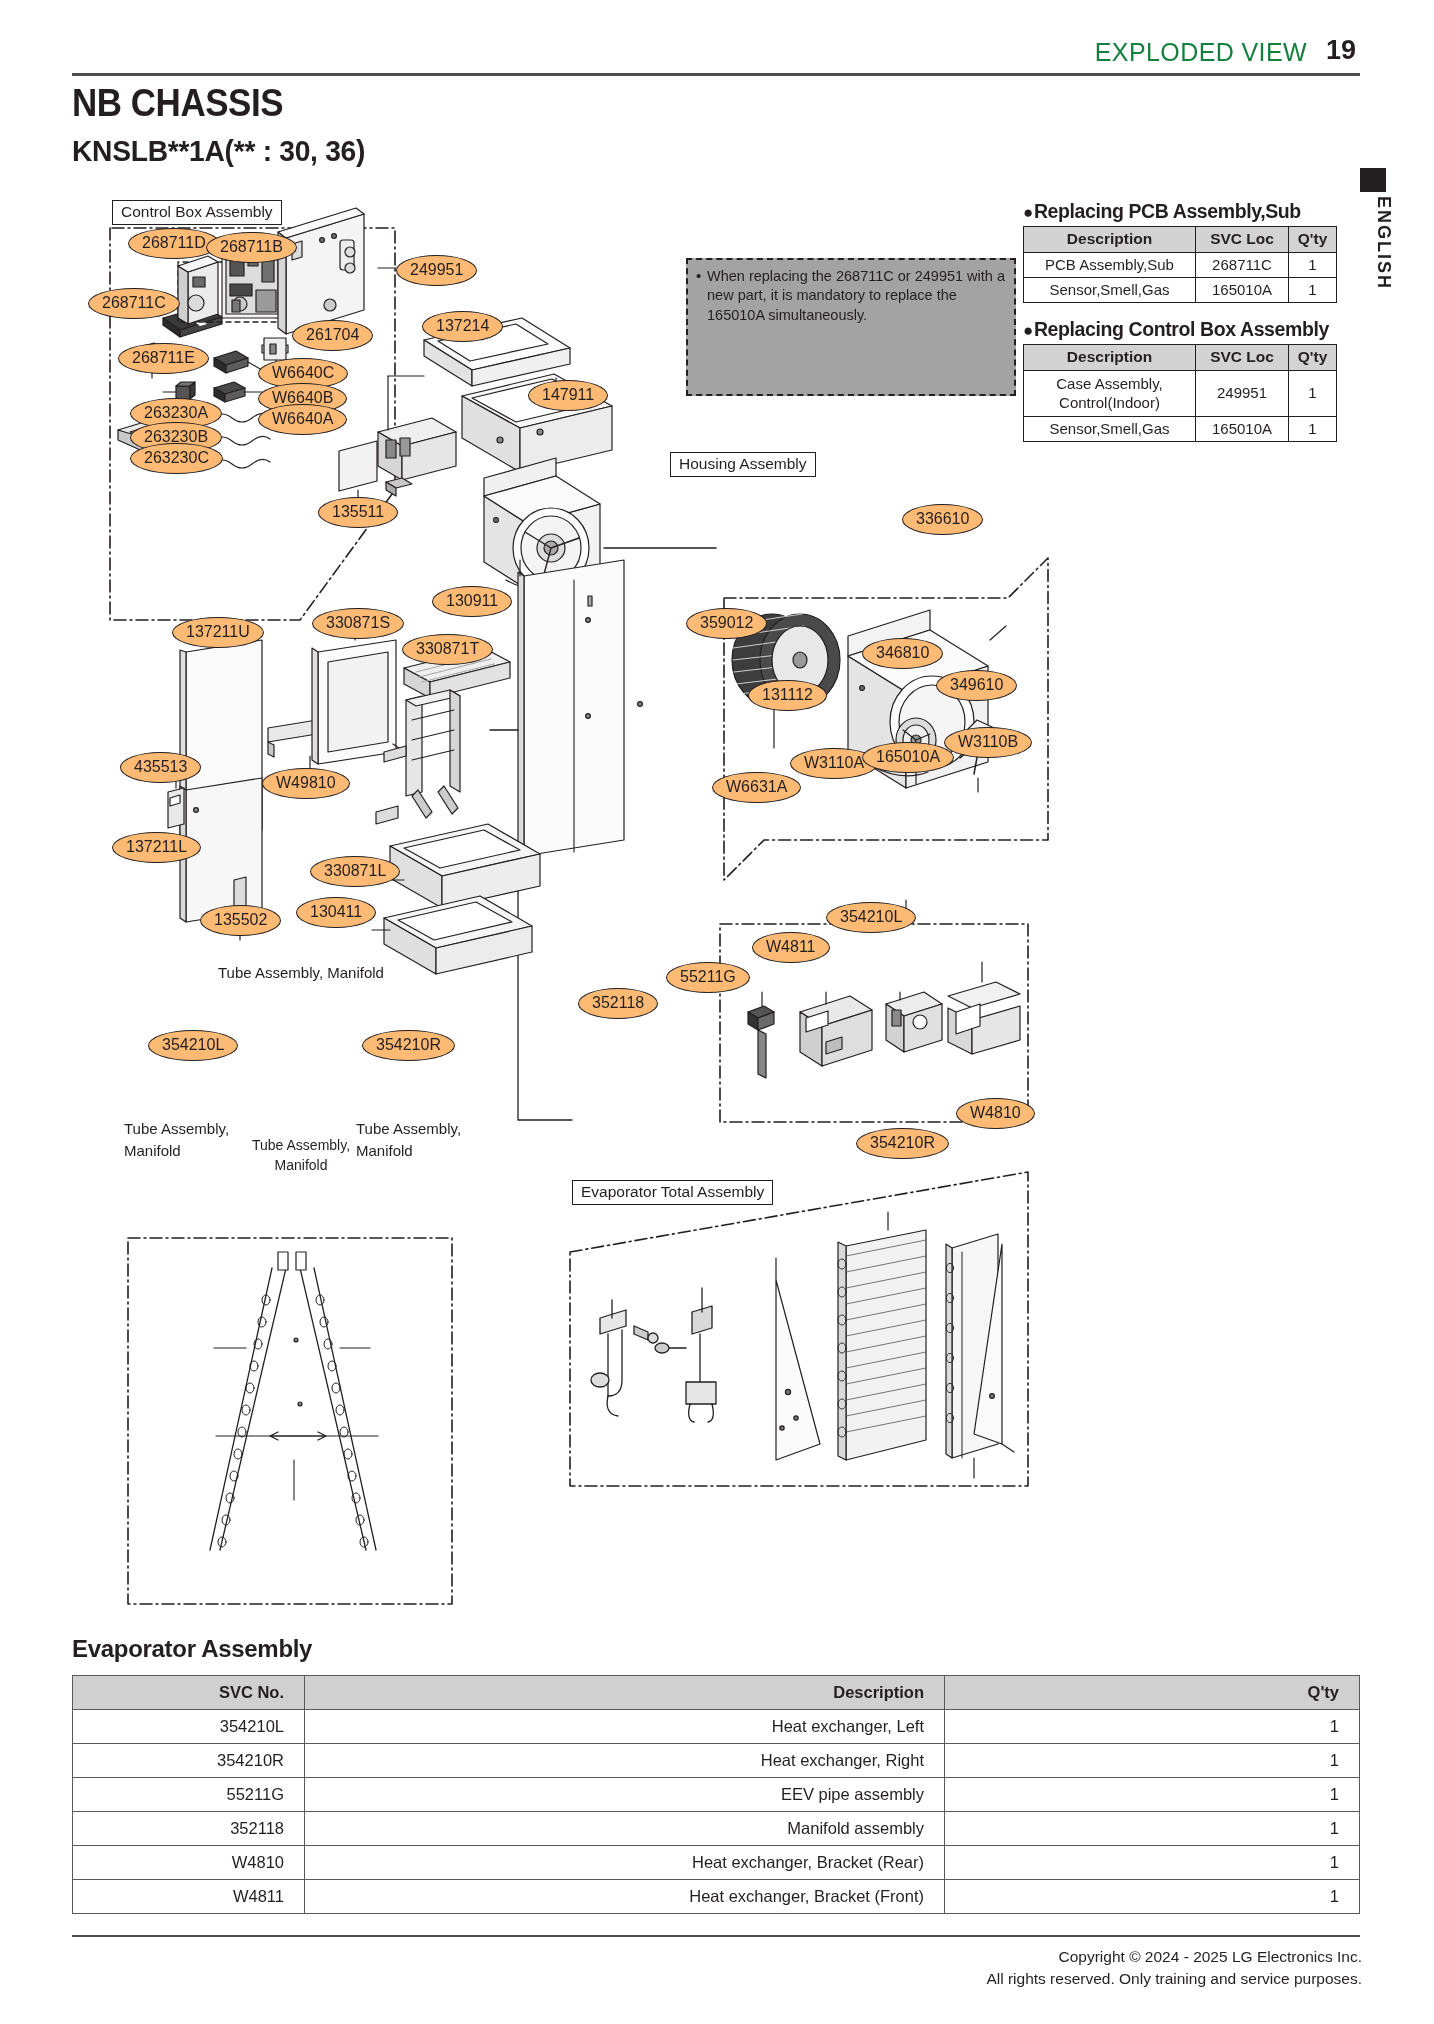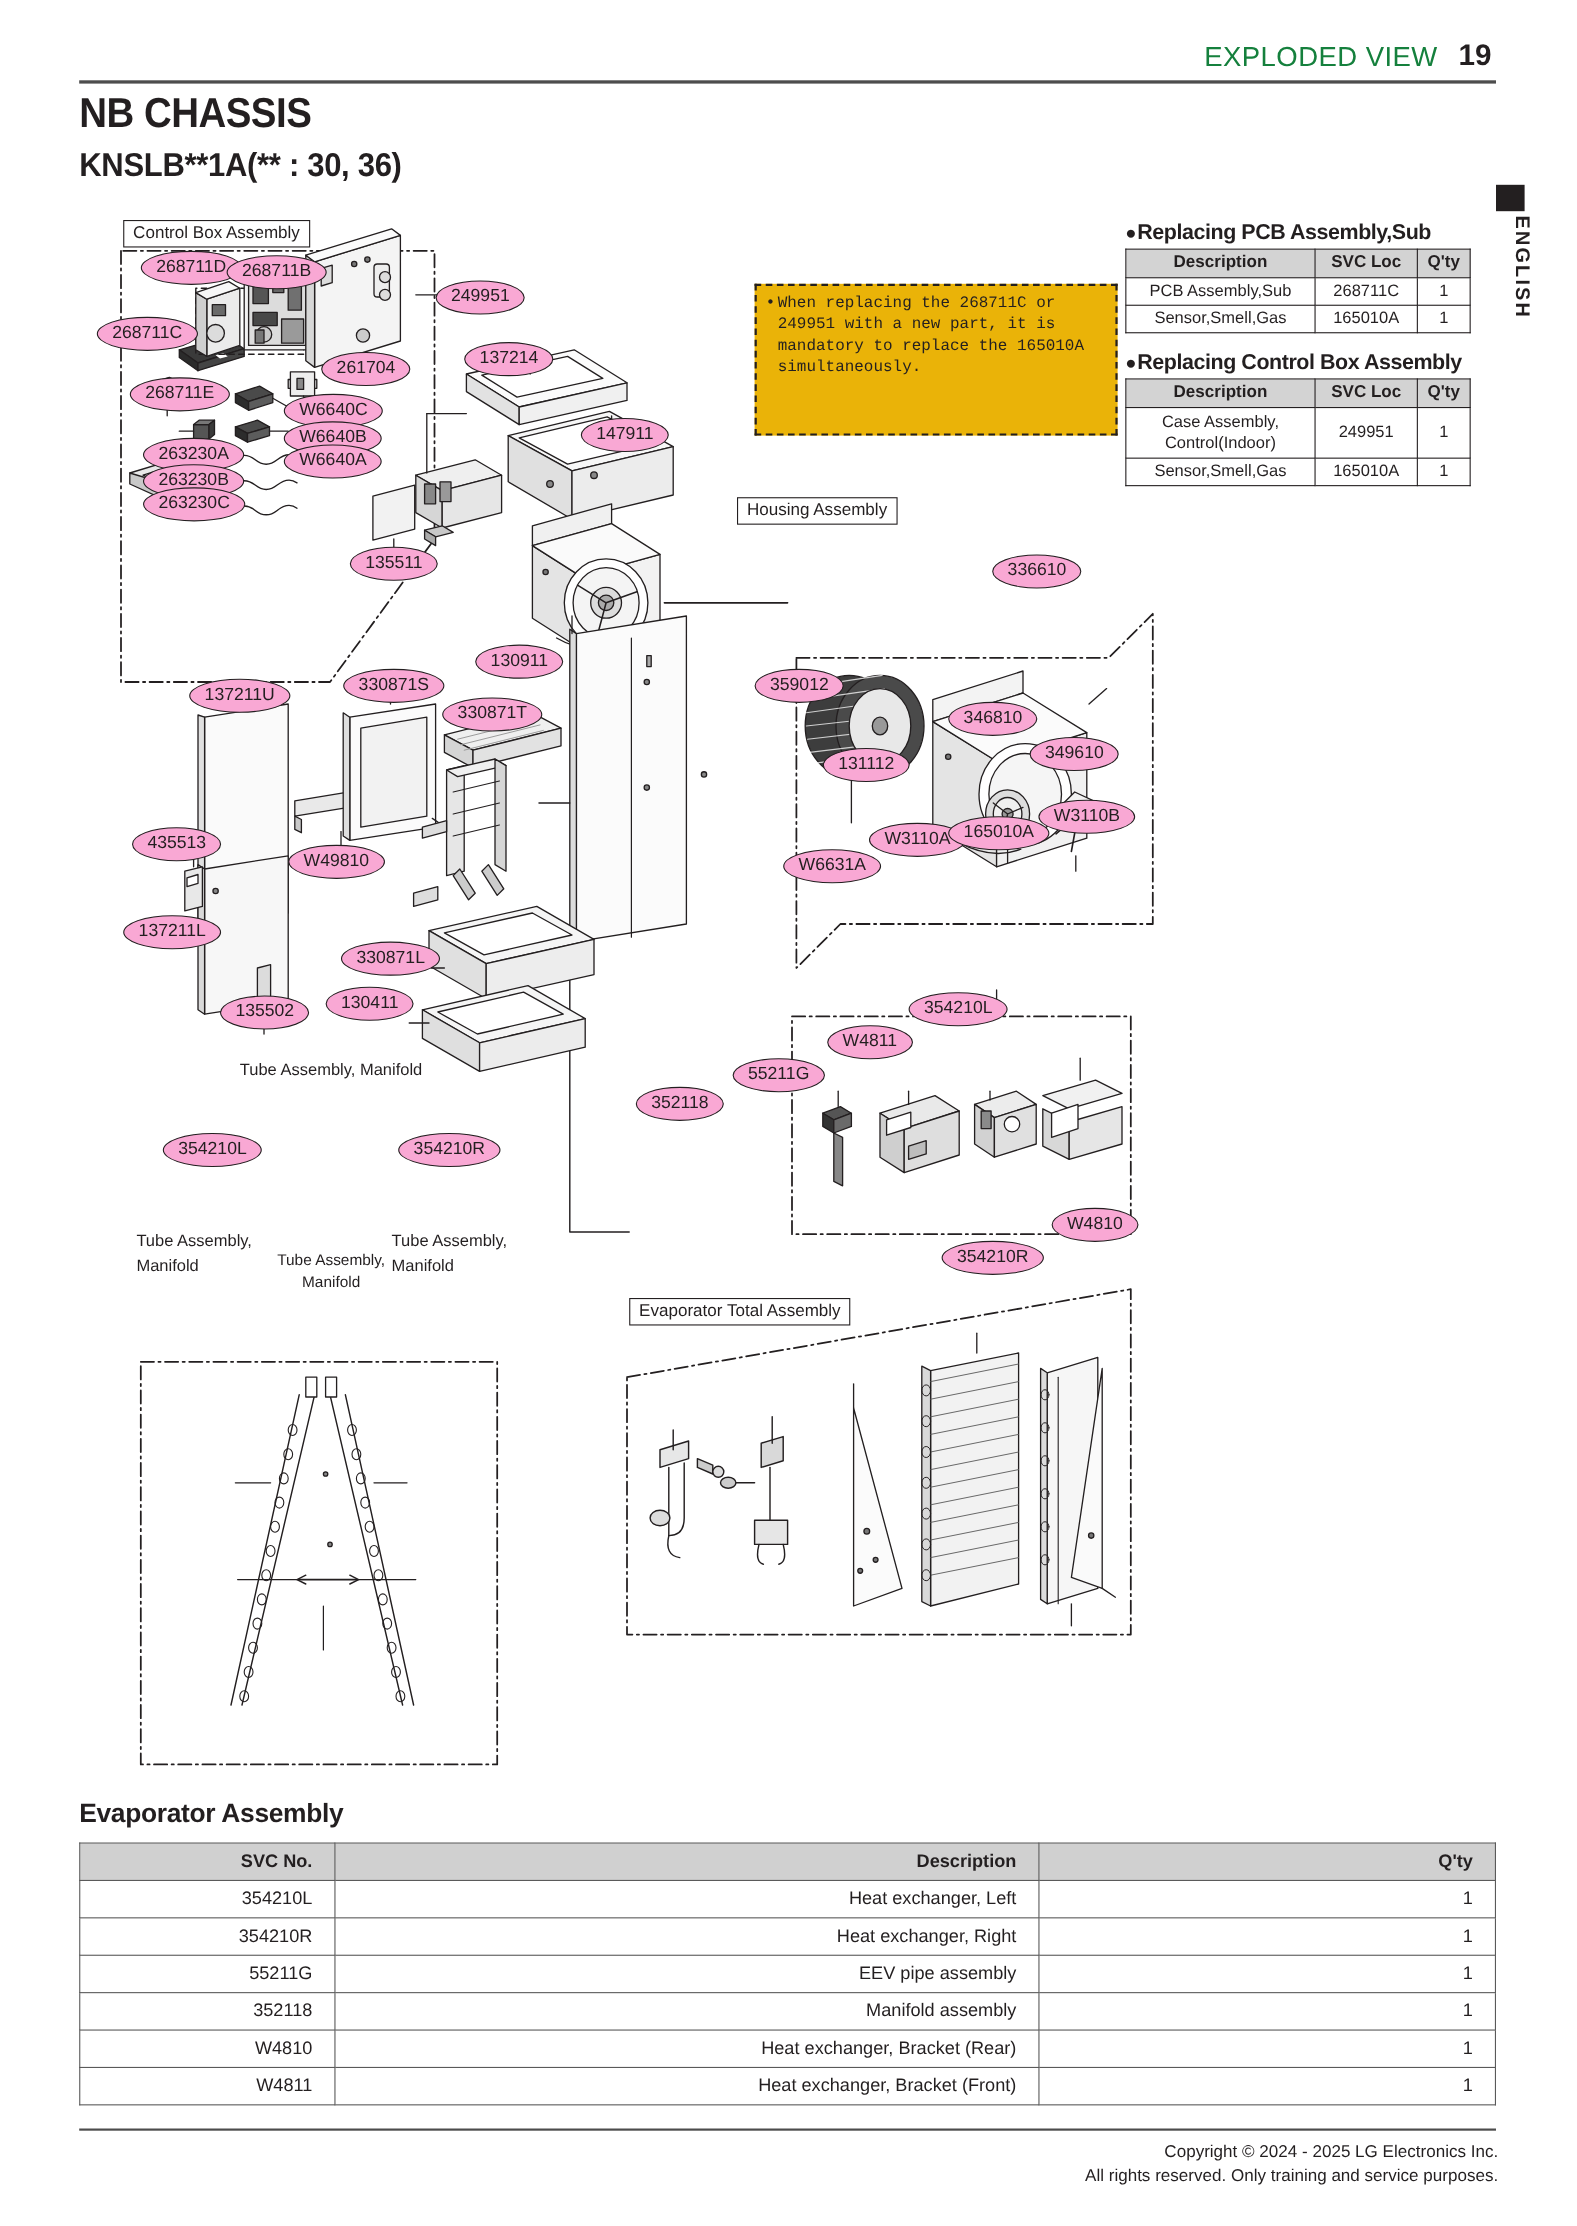--- a/index.html
+++ b/index.html
@@ -55,32 +55,32 @@
   
   .cap {
     position:absolute; border:1.6px solid #231f20; background:#fff;
     font-size:15.5px; padding:2px 8px 3px; white-space:nowrap;
     line-height:1.15;
   }
 
   
   .oval {
     position:absolute; border:1.6px solid #231f20; border-radius:50%;
-    background:#f9a8d4; font-size:16px; line-height:1;
+    background:#fdba74; font-size:16px; line-height:1;
     padding:6px 13px 7px; white-space:nowrap; text-align:center;
   }
 
   
   .txt { position:absolute; font-size:15px; white-space:nowrap; line-height:1.15; background:#fff;}
   .txt.c { text-align:center; }
 
   
   .notebox {
     position:absolute; left:686px; top:258px; width:330px; height:138px;
-    border:2px dashed #231f20; background:#eab308; padding:7px 8px 0 8px;font-family:Liberation Mono, monospace;
+    border:2px dashed #231f20; background:#a3a3a3; padding:7px 8px 0 8px;
   }
   .notebox ul { margin:0; padding:0; list-style:none; }
   .notebox li {
     font-size:14.5px; line-height:1.33; margin-bottom:4px;
     padding-left:11px; position:relative;
   }
   .notebox li:before {
     content:"•"; position:absolute; left:0; top:-1px; font-size:15px;
   }
 

